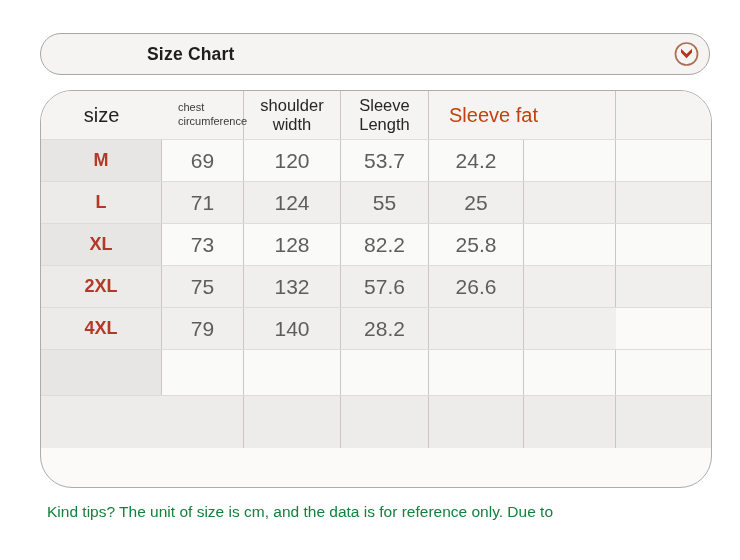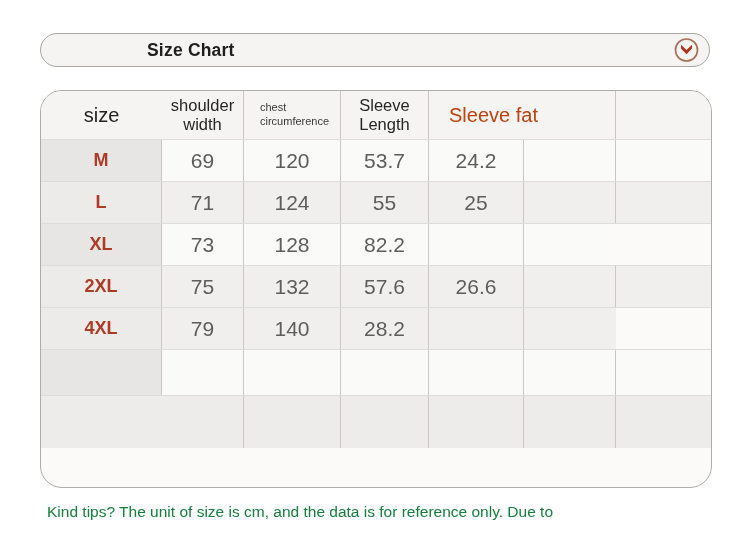--- a/index.html
+++ b/index.html
@@ -4,40 +4,40 @@
 <style>
   html,body{margin:0;padding:0;}
   body{
     width:740px;height:560px;position:relative;overflow:hidden;
     background:#ffffff;
     font-family:"Liberation Sans","DejaVu Sans",sans-serif;
     -webkit-font-smoothing:antialiased;
   }
   
   .pill{
-    position:absolute;left:40px;top:33px;width:670px;height:34px;
+    position:absolute;left:40px;top:33px;width:670px;height:42px;
     box-sizing:border-box;
     background:#f5f4f3;border:1px solid #a9a7a5;border-radius:22px;
     display:flex;align-items:center;
     cursor:pointer;
   }
   .pill-title{
     margin-left:106px;
     font-size:17.5px;font-weight:bold;color:#1e1e1e;letter-spacing:.2px;
   }
   .toggle{
     position:absolute;right:10px;top:50%;transform:translateY(-50%);
     width:25px;height:25px;display:block;
   }
   .toggle svg{display:block;width:25px;height:25px;}
   
   .panel{
     position:absolute;left:40px;top:90px;width:672px;height:398px;
     box-sizing:border-box;
-    background:#fbfaf9;border:1px solid #aeacaa;border-radius:22px;
+    background:#fbfaf9;border:1px solid #aeacaa;border-radius:32px;
     overflow:hidden;
   }
   .row{
     display:grid;
     grid-template-columns:121px 82px 97px 88px 95px 92px 1fr;
     box-sizing:border-box;
     border-bottom:1px solid #dedcda;
   }
   .row.head{height:49px;background:#f5f4f3;}
   .row.data{height:42px;}
@@ -87,22 +87,22 @@
         <circle cx="12.5" cy="12.5" r="11" fill="none" stroke="#a97055" stroke-width="1.7"></circle>
         <path d="M7 7.2 L12.5 12.6 L18 7.2 L18 11 L12.5 16.8 L7 11 Z" fill="#b43420"></path>
       </svg>
     </span>
   </div>
 
   <div class="panel">
 
     <div class="row head">
       <div class="c noR h-size">size</div>
+      <div class="c h-chest">chest circumference</div>
       <div class="c h-std">shoulder width</div>
-      <div class="c h-chest">chest circumference</div>
       <div class="c h-std">Sleeve Length</div>
       <div class="c h-fat">Sleeve fat</div>
       <div class="c"></div>
     </div>
 
     <div class="row data lite">
       <div class="c size-c">M</div>
       <div class="c v">69</div>
       <div class="c v">120</div>
       <div class="c v">53.7</div>
@@ -119,20 +119,21 @@
       <div class="c v">25</div>
       <div class="c v"></div>
       <div class="c v"></div>
     </div>
 
     <div class="row data lite">
       <div class="c size-c">XL</div>
       <div class="c v">73</div>
       <div class="c v">128</div>
       <div class="c v">82.2</div>
+      <div class="c v">25.8</div>
       <div class="c v"></div>
       <div class="c v"></div>
     </div>
 
     <div class="row data shade">
       <div class="c size-c">2XL</div>
       <div class="c v">75</div>
       <div class="c v">132</div>
       <div class="c v">57.6</div>
       <div class="c v">26.6</div>

